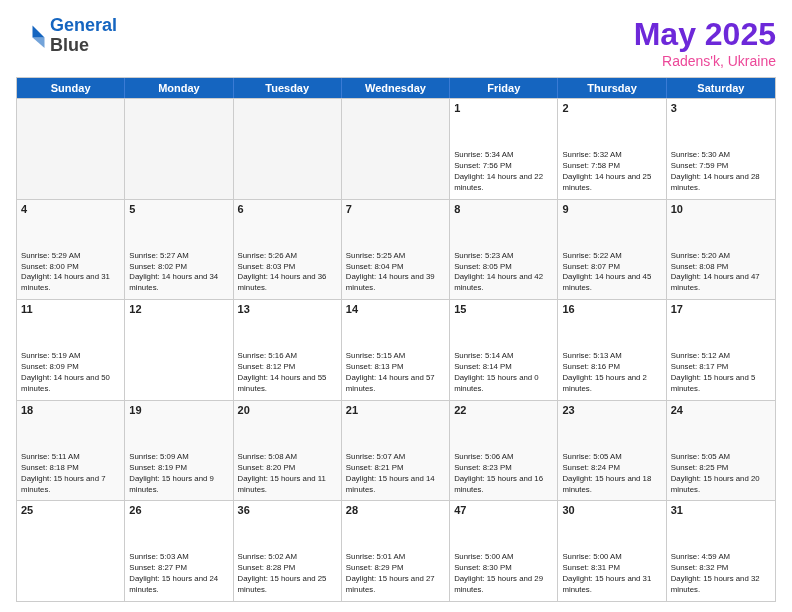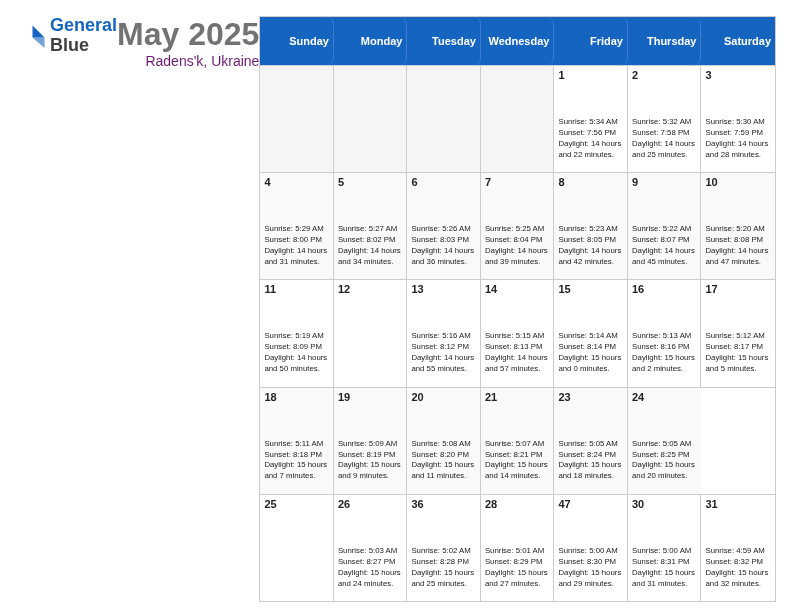--- a/index.html
+++ b/index.html
@@ -8,21 +8,21 @@
       background: #fff;
       width: 792px;
       height: 612px;
       overflow: hidden;
     }
     .page {
       width: 792px;
       height: 612px;
       padding: 16px 16px 10px 16px;
       display: flex;
-      flex-direction: row;
+      flex-direction: column;
     }
     .header {
       display: flex;
       justify-content: space-between;
       align-items: flex-start;
       margin-bottom: 8px;
     }
     .logo {
       display: flex;
       align-items: center;
@@ -40,45 +40,44 @@
     .logo-icon {
       width: 30px;
       height: 30px;
     }
     .title-block {
       text-align: right;
     }
     .main-title {
       font-size: 32px;
       font-weight: bold;
-      color: #737373;
+      color: #6d28d9;
     }
     .subtitle {
       font-size: 14px;
-      color: #701a75;
+      color: #ec4899;
     }
     .calendar {
       flex: 1;
       display: flex;
       flex-direction: column;
       border: 1px solid #ccc;
     }
     .cal-header {
       display: grid;
       grid-template-columns: repeat(7, 1fr);
       background: #1565c0;
     }
     .cal-header-cell {
       color: white;
       font-size: 11px;
       font-weight: bold;
-      padding: 18px 4px;
-      text-align: right;
+      padding: 4px 4px;
+      text-align: center;
       border-right: 1px solid #3a7bd5;
-      border-radius: 7px;
     }
     .cal-header-cell:last-child { border-right: none; }
     .cal-body {
       display: flex;
       flex-direction: column;
       flex: 1;
     }
     .cal-row {
       display: grid;
       grid-template-columns: repeat(7, 1fr);
@@ -230,20 +229,24 @@
           </div>
           <div class="cal-cell alt">
             <span class="day-num">20</span>
             <div class="cell-info">Sunrise: 5:08 AM<br>Sunset: 8:20 PM<br>Daylight: 15 hours and 11 minutes.</div>
           </div>
           <div class="cal-cell alt">
             <span class="day-num">21</span>
             <div class="cell-info">Sunrise: 5:07 AM<br>Sunset: 8:21 PM<br>Daylight: 15 hours and 14 minutes.</div>
           </div>
           <div class="cal-cell alt">
+            <span class="day-num">22</span>
+            <div class="cell-info">Sunrise: 5:06 AM<br>Sunset: 8:23 PM<br>Daylight: 15 hours and 16 minutes.</div>
+          </div>
+          <div class="cal-cell alt">
             <span class="day-num">23</span>
             <div class="cell-info">Sunrise: 5:05 AM<br>Sunset: 8:24 PM<br>Daylight: 15 hours and 18 minutes.</div>
           </div>
           <div class="cal-cell alt">
             <span class="day-num">24</span>
             <div class="cell-info">Sunrise: 5:05 AM<br>Sunset: 8:25 PM<br>Daylight: 15 hours and 20 minutes.</div>
           </div>
         </div>
         <div class="cal-row">
           <div class="cal-cell">

